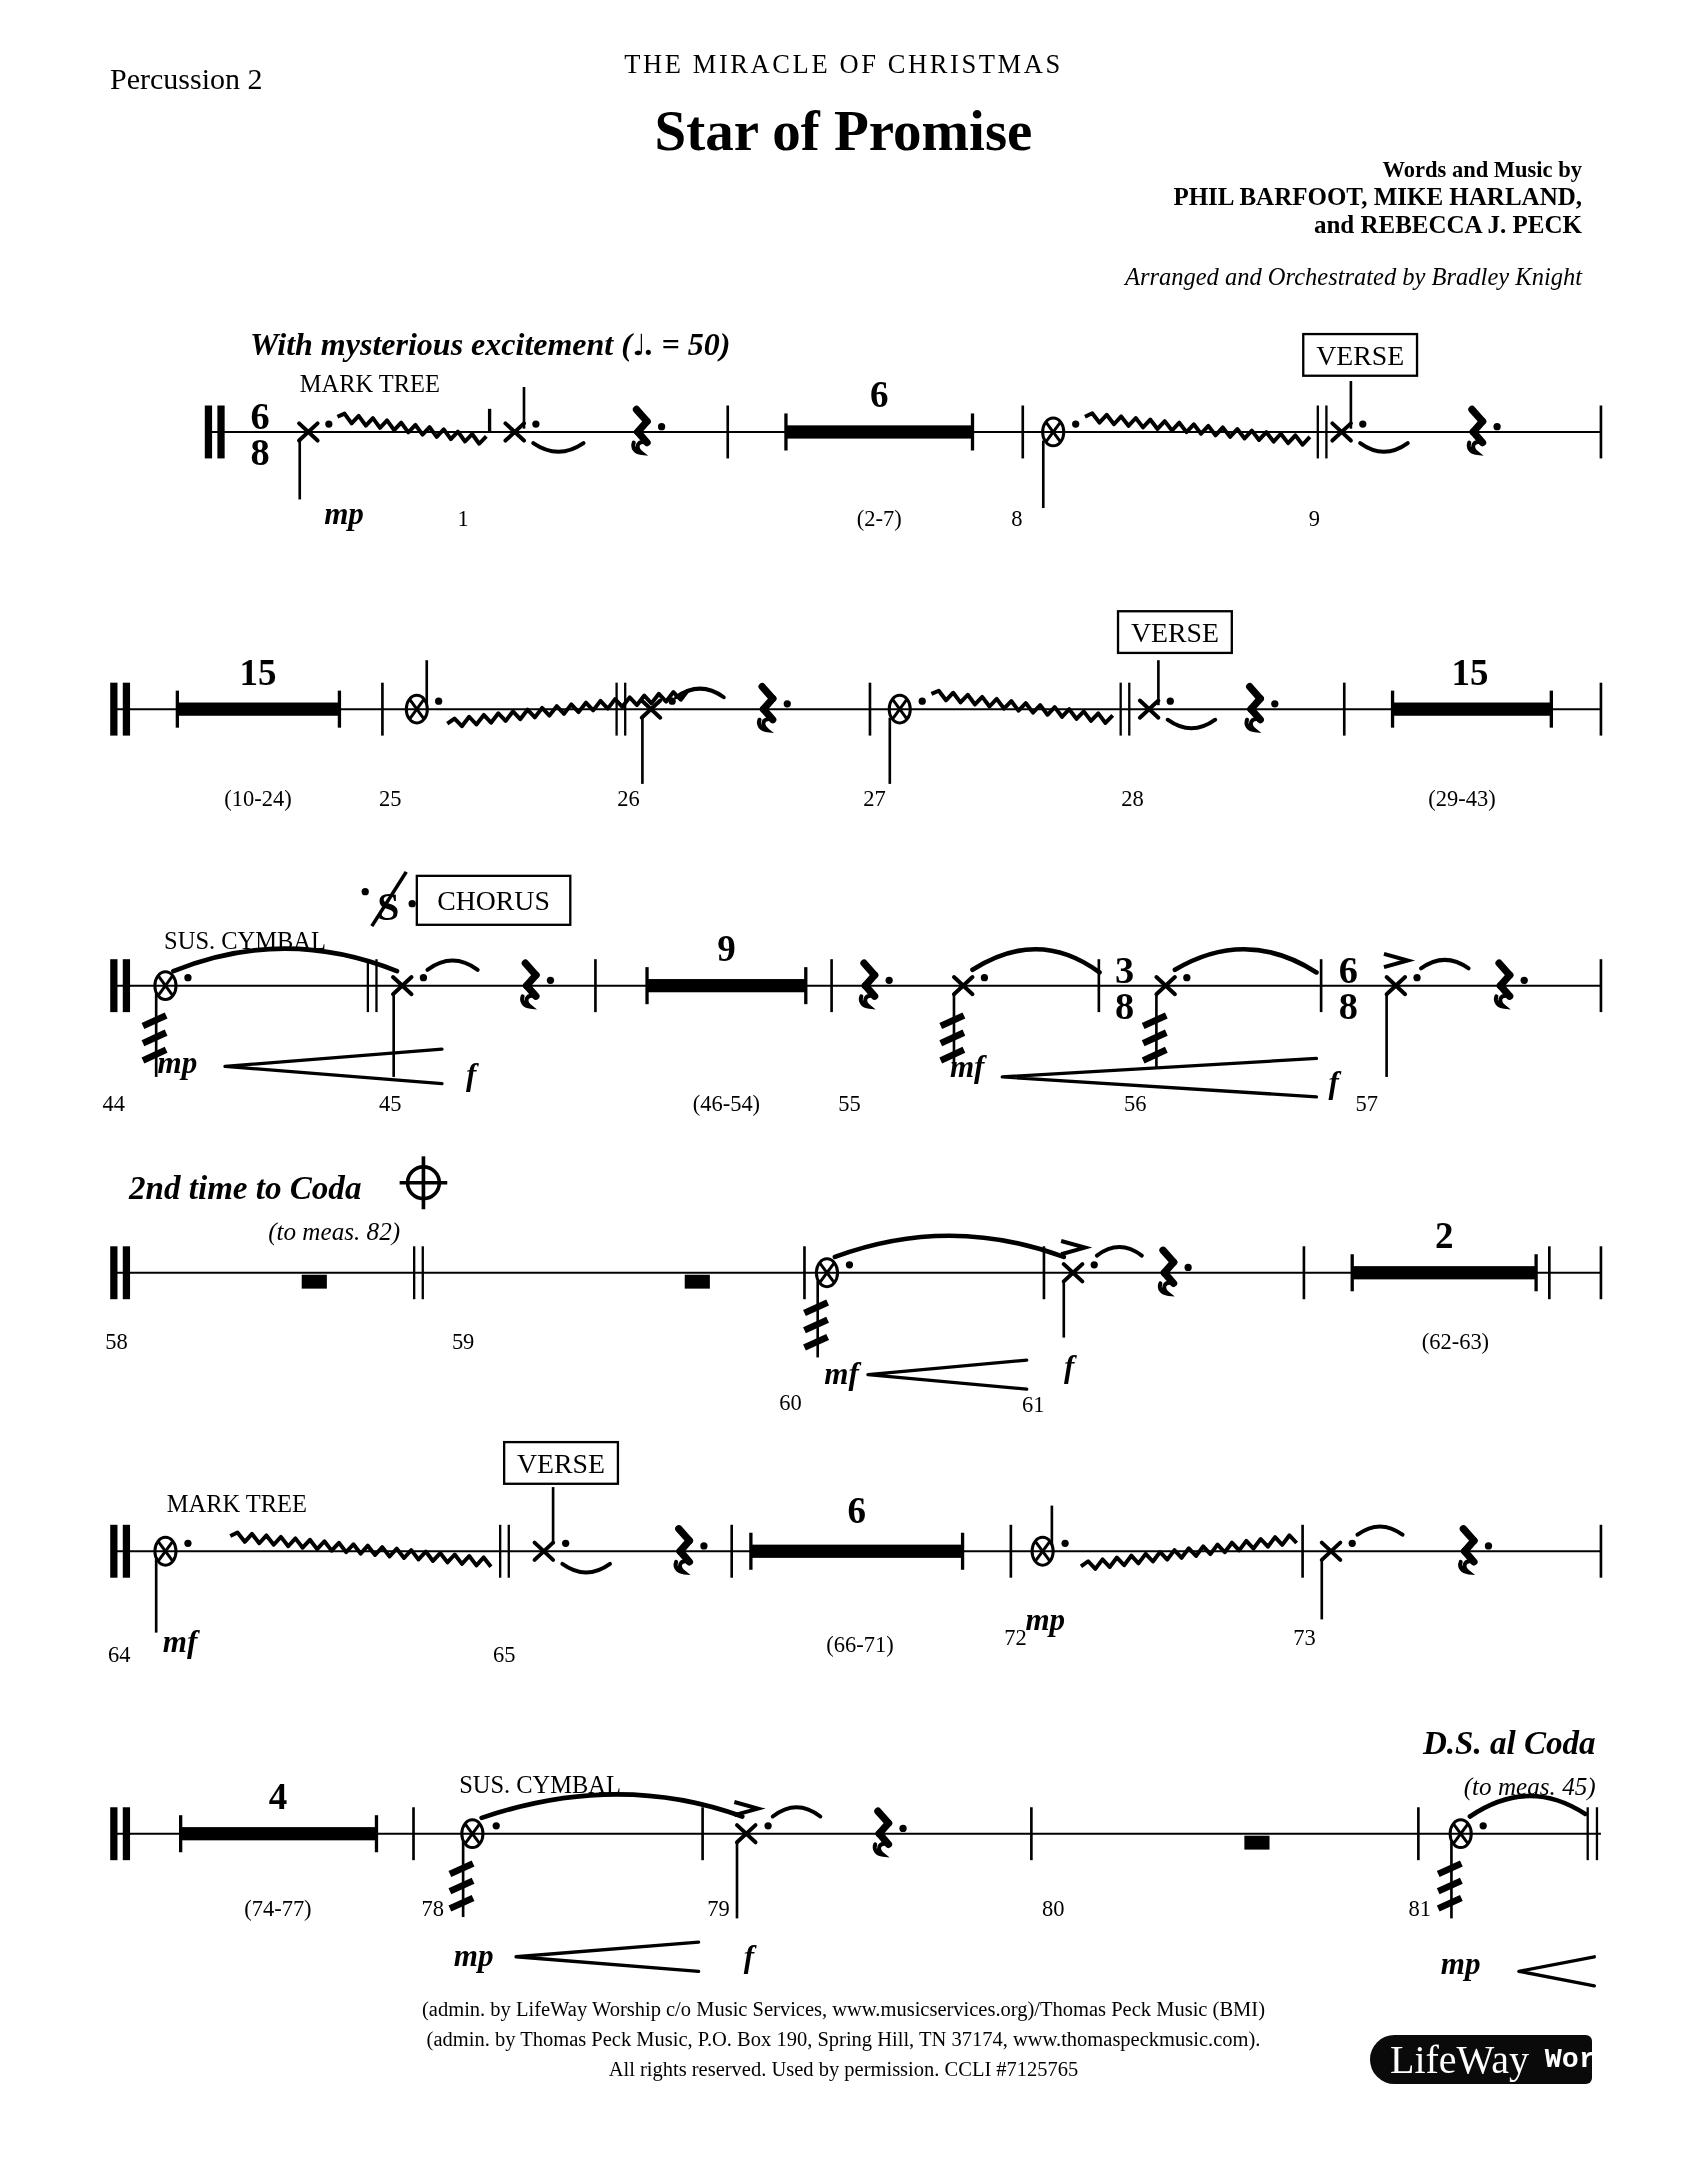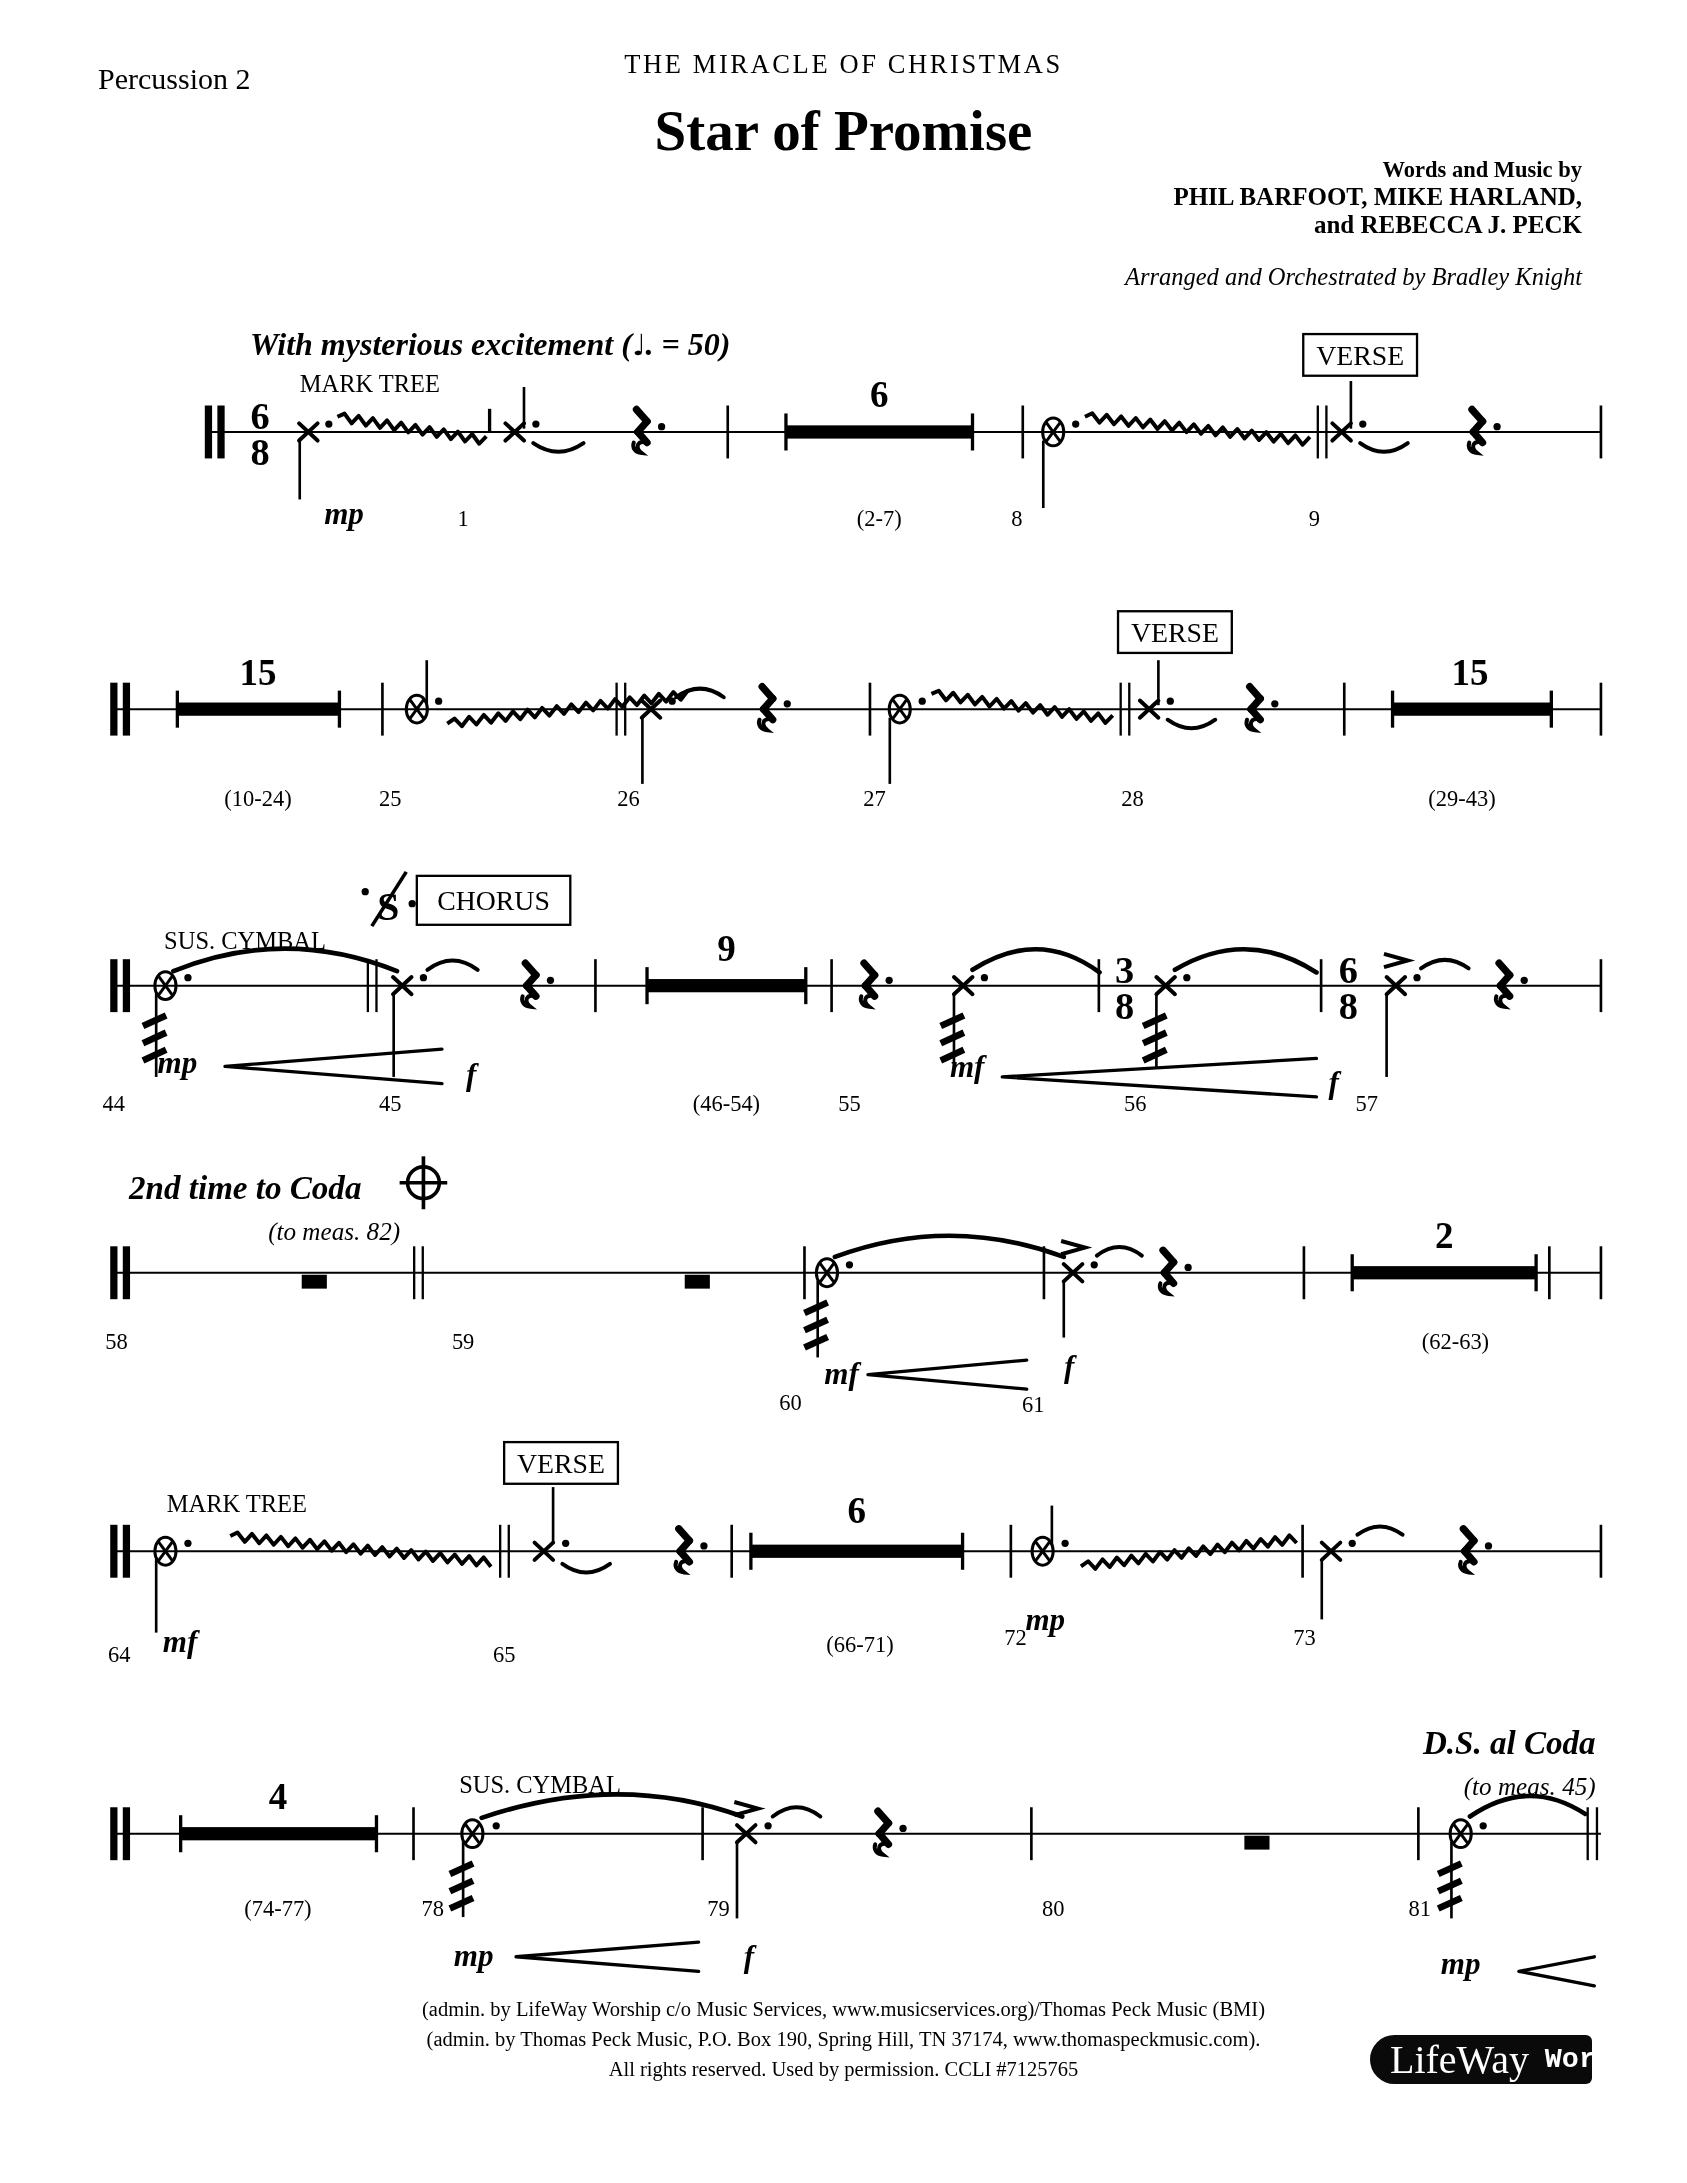--- a/index.html
+++ b/index.html
@@ -1,19 +1,19 @@
 <!DOCTYPE html>
 <html style="font-size:10.6px"><head>
 <meta charset="utf-8">
 <style>
   html,body{margin:0;padding:0;background:#e8e8e8;}
   .page{position:relative;width:1687px;height:2183px;background:#ffffff;
         font-family:"Liberation Serif",serif;color:#000;overflow:hidden;}
   .abs{position:absolute;}
-  .part-name{left:98px;top:62px;font-size:30px;text-align:center;}
+  .part-name{left:110px;top:62px;font-size:30px;text-align:center;}
   .collection{left:0;right:0;top:49px;text-align:center;font-size:26.5px;letter-spacing:2.6px;}
   .song-title{left:0;right:0;top:98px;text-align:center;font-size:57px;font-weight:bold;}
   .credits{right:105px;top:157px;text-align:right;font-weight:bold;}
   .credits .intro{font-size:22.5px;}
   .credits .names{font-size:25px;margin-left:11px;}
   .arranger{right:105px;top:263px;text-align:right;font-style:italic;font-size:24.5px;}
   .tempo{left:250px;top:326px;font-size:32px;font-weight:bold;font-style:italic;}
   .tempo .notechar{font-family:"DejaVu Sans",sans-serif;font-style:normal;font-size:29px;}
   svg.score{position:absolute;left:0;top:0;}
   

